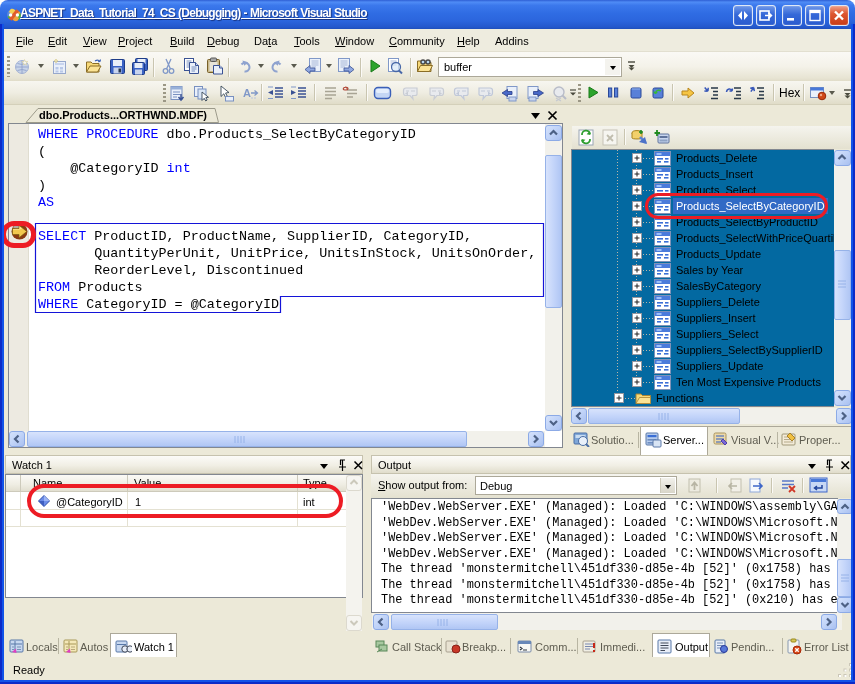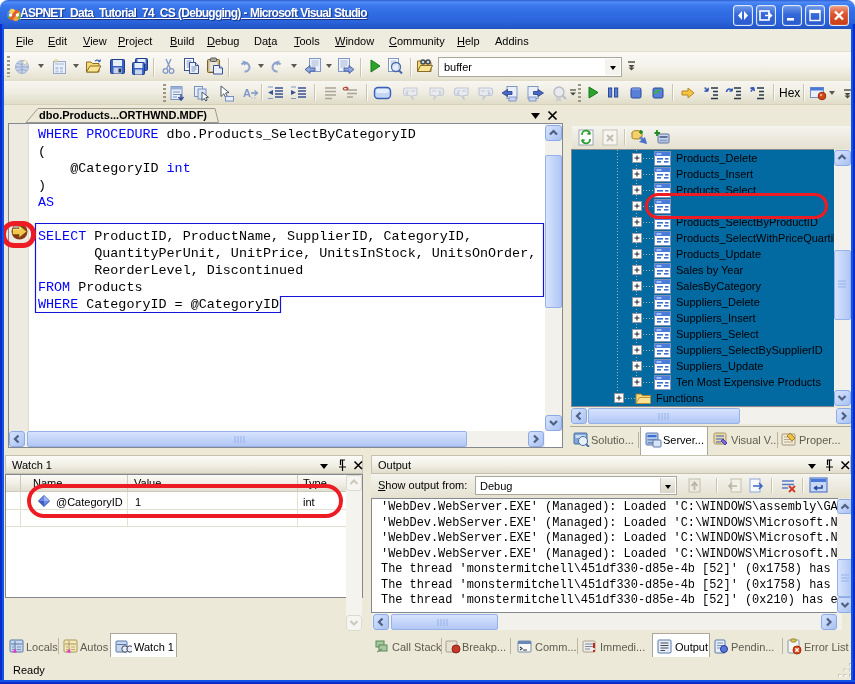--- a/index.html
+++ b/index.html
@@ -569,20 +569,21 @@
         <rect x="0.5" y="0.5" width="16" height="14" fill="#fff" stroke="#7E92B8"></rect>
         <rect x="1" y="1" width="15" height="4" fill="#4A7BDB"></rect>
         <rect x="2.5" y="2" width="5" height="2" fill="#9CC0F8"></rect>
         <g fill="#3B6FD6">
           <rect x="3" y="7" width="6" height="1.6"></rect>
           <rect x="3" y="10" width="4" height="1.6"></rect>
           <rect x="11" y="7" width="3.5" height="1.6"></rect>
           <rect x="10" y="10" width="4.5" height="1.6"></rect>
         </g>
       </svg>
+<div class="abs" style="left:101px;top:48px;height:16px;background:#316AC5;color:#fff;font-size:11px;padding:2px 3px 0 3px;white-space:nowrap;">Products_SelectByCategoryID</div>
 <svg class="abs" style="left:60px;top:67px;" width="10" height="10">
         <rect x="0.5" y="0.5" width="9" height="9" fill="#fff" stroke="#9598A0"></rect>
         <path d="M2.5 5 H7.5 M5 2.5 V7.5" stroke="#222" stroke-width="1"></path>
       </svg>
 <svg class="abs" style="left:71px;top:72px;" width="11" height="2">
         <path d="M0 0.5 H11" stroke="#B9B6A8" stroke-dasharray="1,2"></path>
       </svg>
 <svg class="abs" style="left:82px;top:65px;" width="17" height="15">
         <rect x="0.5" y="0.5" width="16" height="14" fill="#fff" stroke="#7E92B8"></rect>
         <rect x="1" y="1" width="15" height="4" fill="#4A7BDB"></rect>

